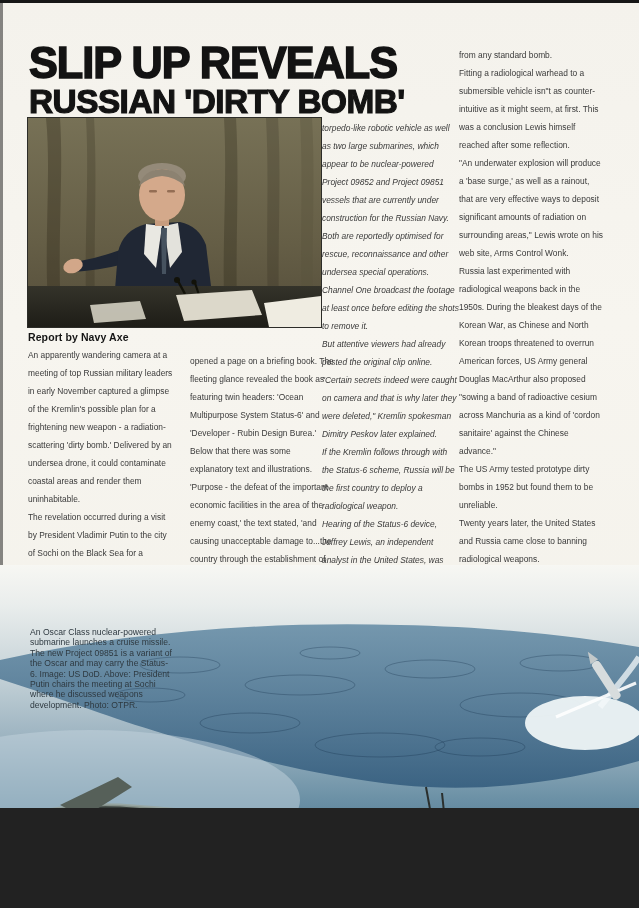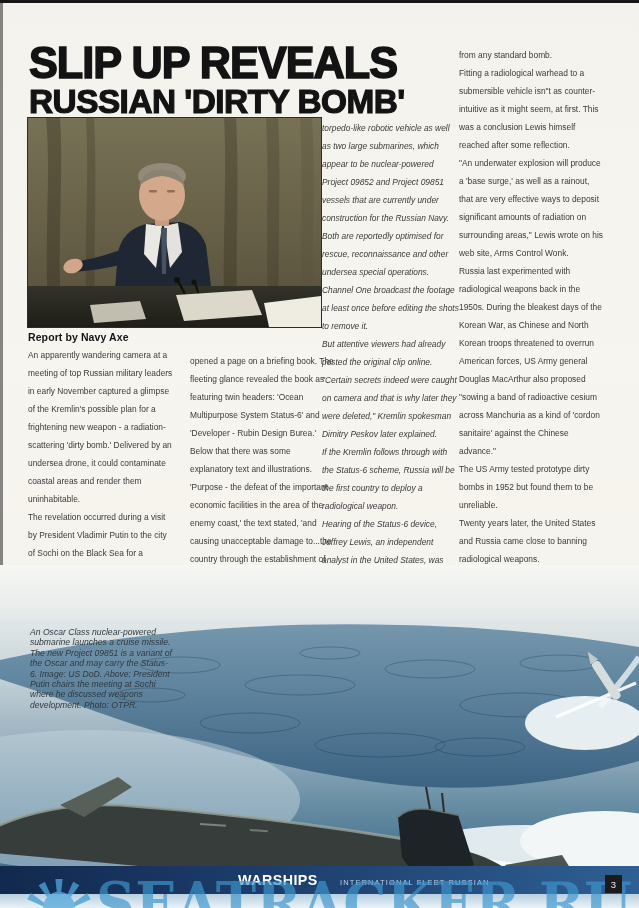--- a/index.html
+++ b/index.html
@@ -1,17 +1,17 @@
 <!DOCTYPE html>
 <html><head>
 <meta charset="utf-8">
 <style>
   html,body{margin:0;padding:0;background:#222;}
   .page{
-    position:relative;width:639px;height:908px;overflow:hidden;
+    position:relative;width:639px;height:808px;overflow:hidden;
     background:linear-gradient(180deg,#f4f2ec 0%,#f7f5ef 40%,#f3f1ea 100%);
     font-family:"Liberation Sans",sans-serif;
     box-shadow:inset 0 3px 0 #161616, inset 3px 0 0 rgba(40,40,40,.55);
   }
   .abs{position:absolute;}
   
   .headline1{left:29px;top:40px;font-size:45px;line-height:45px;font-weight:bold;
     color:#131313;letter-spacing:-1px;transform:scaleX(.96);transform-origin:left;
     -webkit-text-stroke:1.6px #131313;white-space:nowrap;}
   .headline2{left:29px;top:84px;font-size:34px;line-height:34px;font-weight:bold;
@@ -22,21 +22,21 @@
   .photo svg{display:block;}
   
   .byline{font-size:10.5px;font-weight:bold;color:#141414;margin:0 0 3px 0;letter-spacing:.1px;}
   .coltext{font-size:8.4px;line-height:18px;color:#3a3a3a;white-space:pre-line;text-align:left;}
   .colA{left:28px;top:331px;width:146px;}
   .colB{left:190px;top:340px;width:146px;margin-top:12px;}
   .colC{left:322px;top:119px;width:138px;font-style:italic;}
   .colD{left:459px;top:46px;width:146px;}
   
   .sea{left:0;top:565px;width:639px;height:343px;}
-  .caption{left:30px;top:627px;width:143px;font-style:italic;font-size:8.6px;
+  .caption{left:30px;top:627px;width:143px;font-size:8.6px;
     line-height:10.4px;color:#2e3940;z-index:4;}
   
   .footerband{left:0;top:866px;width:639px;height:28px;z-index:3;
     background:linear-gradient(90deg,#12294e 0%,#1d3f6e 45%,#2c5documents88 70%,#2f5f93 100%);
     background:linear-gradient(90deg,#12294e 0%,#1d3f6e 45%,#2f5f93 100%);}
   .brandrow{left:238px;top:871px;z-index:5;display:flex;align-items:baseline;gap:18px;white-space:nowrap;}
   .brand{font-size:15px;font-weight:bold;color:#ffffff;letter-spacing:.5px;transform:scaleX(.95);transform-origin:left;}
   .tagline{font-size:7.5px;color:#c3cfdf;letter-spacing:1.1px;}
   .bottomstrip{left:0;top:894px;width:639px;height:14px;z-index:3;
     background:linear-gradient(180deg,#b7d0e0,#e9f2f8);}

